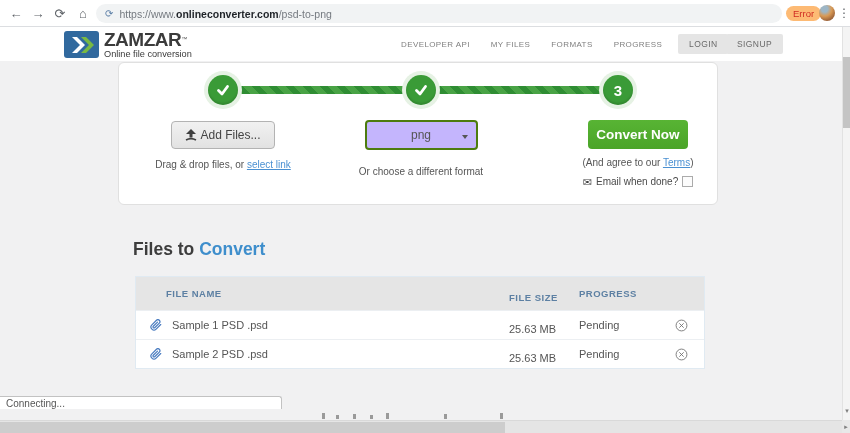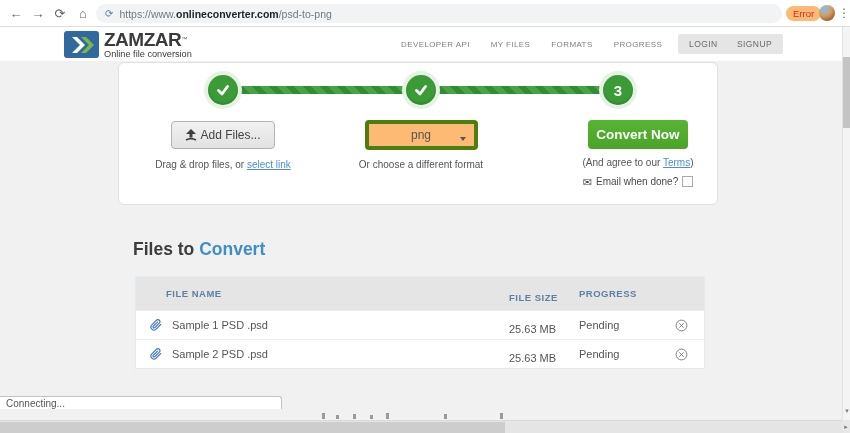--- a/index.html
+++ b/index.html
@@ -44,21 +44,21 @@
           box-shadow:0 0 0 4px #e6f2e4, inset 0 -2px 2px rgba(0,0,0,.12);
           display:flex;align-items:center;justify-content:center;color:#fff;font-weight:bold;font-size:15px;}
   .sbar{position:absolute;height:8px;top:23px;z-index:1;
         background:repeating-linear-gradient(45deg,#49a345 0 6px,#2f8d33 6px 12px);}
 
   .col{position:absolute;width:150px;text-align:center;}
   .add-btn{display:inline-flex;align-items:center;gap:2px;padding:6px 13px;background:linear-gradient(#f1f1f1,#e2e2e2);
            border:1px solid #b3b3b3;border-radius:4px;font-size:12px;color:#444;cursor:pointer;}
   .sub-txt{margin-top:10px;font-size:10px;color:#555;}
   .lnk{color:#4a90d2;text-decoration:underline;cursor:pointer;}
-  .sel{width:113px;height:30px;margin:0 auto;background:#fdba74;border:4px solid #4d7c0f;border-radius:4px;
+  .sel{width:113px;height:30px;margin:0 auto;background:#c4b5fd;border:2px solid #4d7c0f;border-radius:4px;
        display:flex;align-items:center;justify-content:center;position:relative;font-size:12px;color:#555;cursor:pointer;box-sizing:border-box;}
   .sel-caret{position:absolute;right:8px;top:13px;width:0;height:0;border-left:3.5px solid transparent;
              border-right:3.5px solid transparent;border-top:4px solid #555;}
   .cvt-btn{width:100px;height:29px;margin:0 auto;background:linear-gradient(#58b434,#4aa428);border-radius:4px;
            display:flex;align-items:center;justify-content:center;color:#fff;font-weight:bold;font-size:13.5px;cursor:pointer;}
   .email-row{margin-top:8px;font-size:10px;color:#4a4a4a;display:flex;align-items:center;justify-content:center;gap:4px;}
   .mail-glyph{font-size:11px;color:#3f3f3f;line-height:10px;}
   .chkbox{width:9px;height:9px;border:1px solid #ababab;background:#fcfcfc;cursor:pointer;}
 
   
@@ -166,21 +166,21 @@
         <span>Drag &amp; drop files, or</span>
         <span class="lnk">select link</span>
       </div>
     </div>
 
     <div class="col" style="left:227px;top:57px">
       <div class="sel">
         <span>png</span>
         <span class="sel-caret"></span>
       </div>
-      <div class="sub-txt" style="margin-top:9px">Or choose a different format</div>
+      <div class="sub-txt" style="margin-top:16px">Or choose a different format</div>
     </div>
 
     <div class="col" style="left:444px;top:57px">
       <div class="cvt-btn">Convert Now</div>
       <div class="sub-txt" style="margin-top:8px"><span>(And agree to our</span> <span class="lnk">Terms</span><span>)</span></div>
       <div class="email-row">
         <span class="mail-glyph">✉</span>
         <span>Email when done?</span>
         <span class="chkbox"></span>
       </div>

